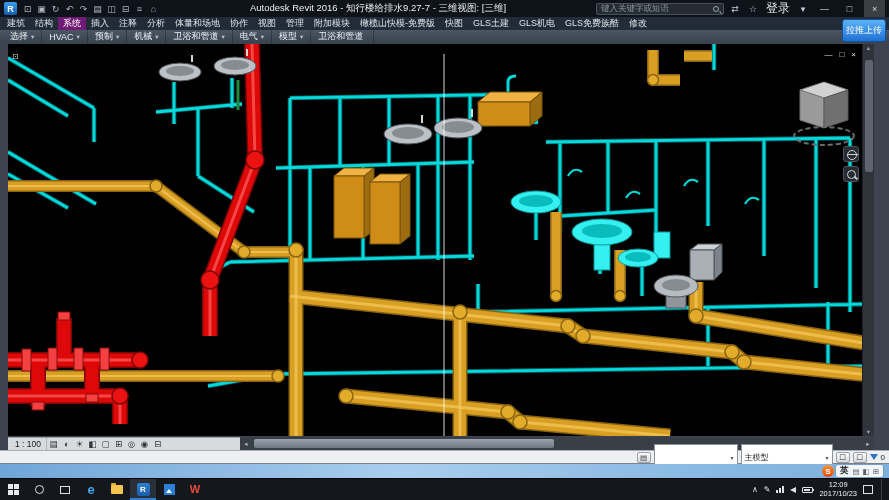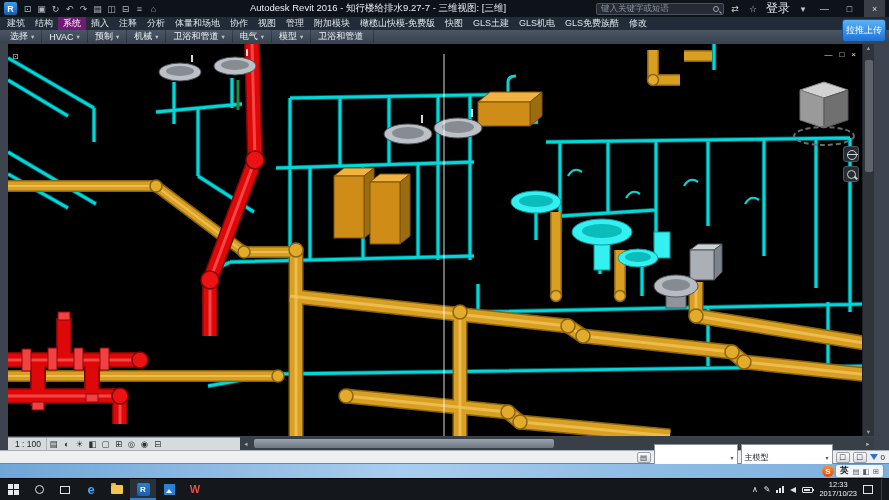--- a/index.html
+++ b/index.html
@@ -543,20 +543,20 @@
       <span class="tray-glyph">∧</span>
       <span class="tray-glyph">✎</span>
       <span class="net-ico">
           <i style="height:3px"></i>
           <i style="height:5px"></i>
           <i style="height:7px"></i>
         </span>
       <span class="vol-ico"></span>
       <span class="batt-ico"></span>
       <div class="clock">
-        <div>12:33</div>
+        <div>12:09</div>
         <div>2017/10/23</div>
       </div>
       <span class="action-center"></span>
       <span class="show-desktop" style="height:22px"></span>
     </div>
   </div>
 </div>
 
 </body></html>

